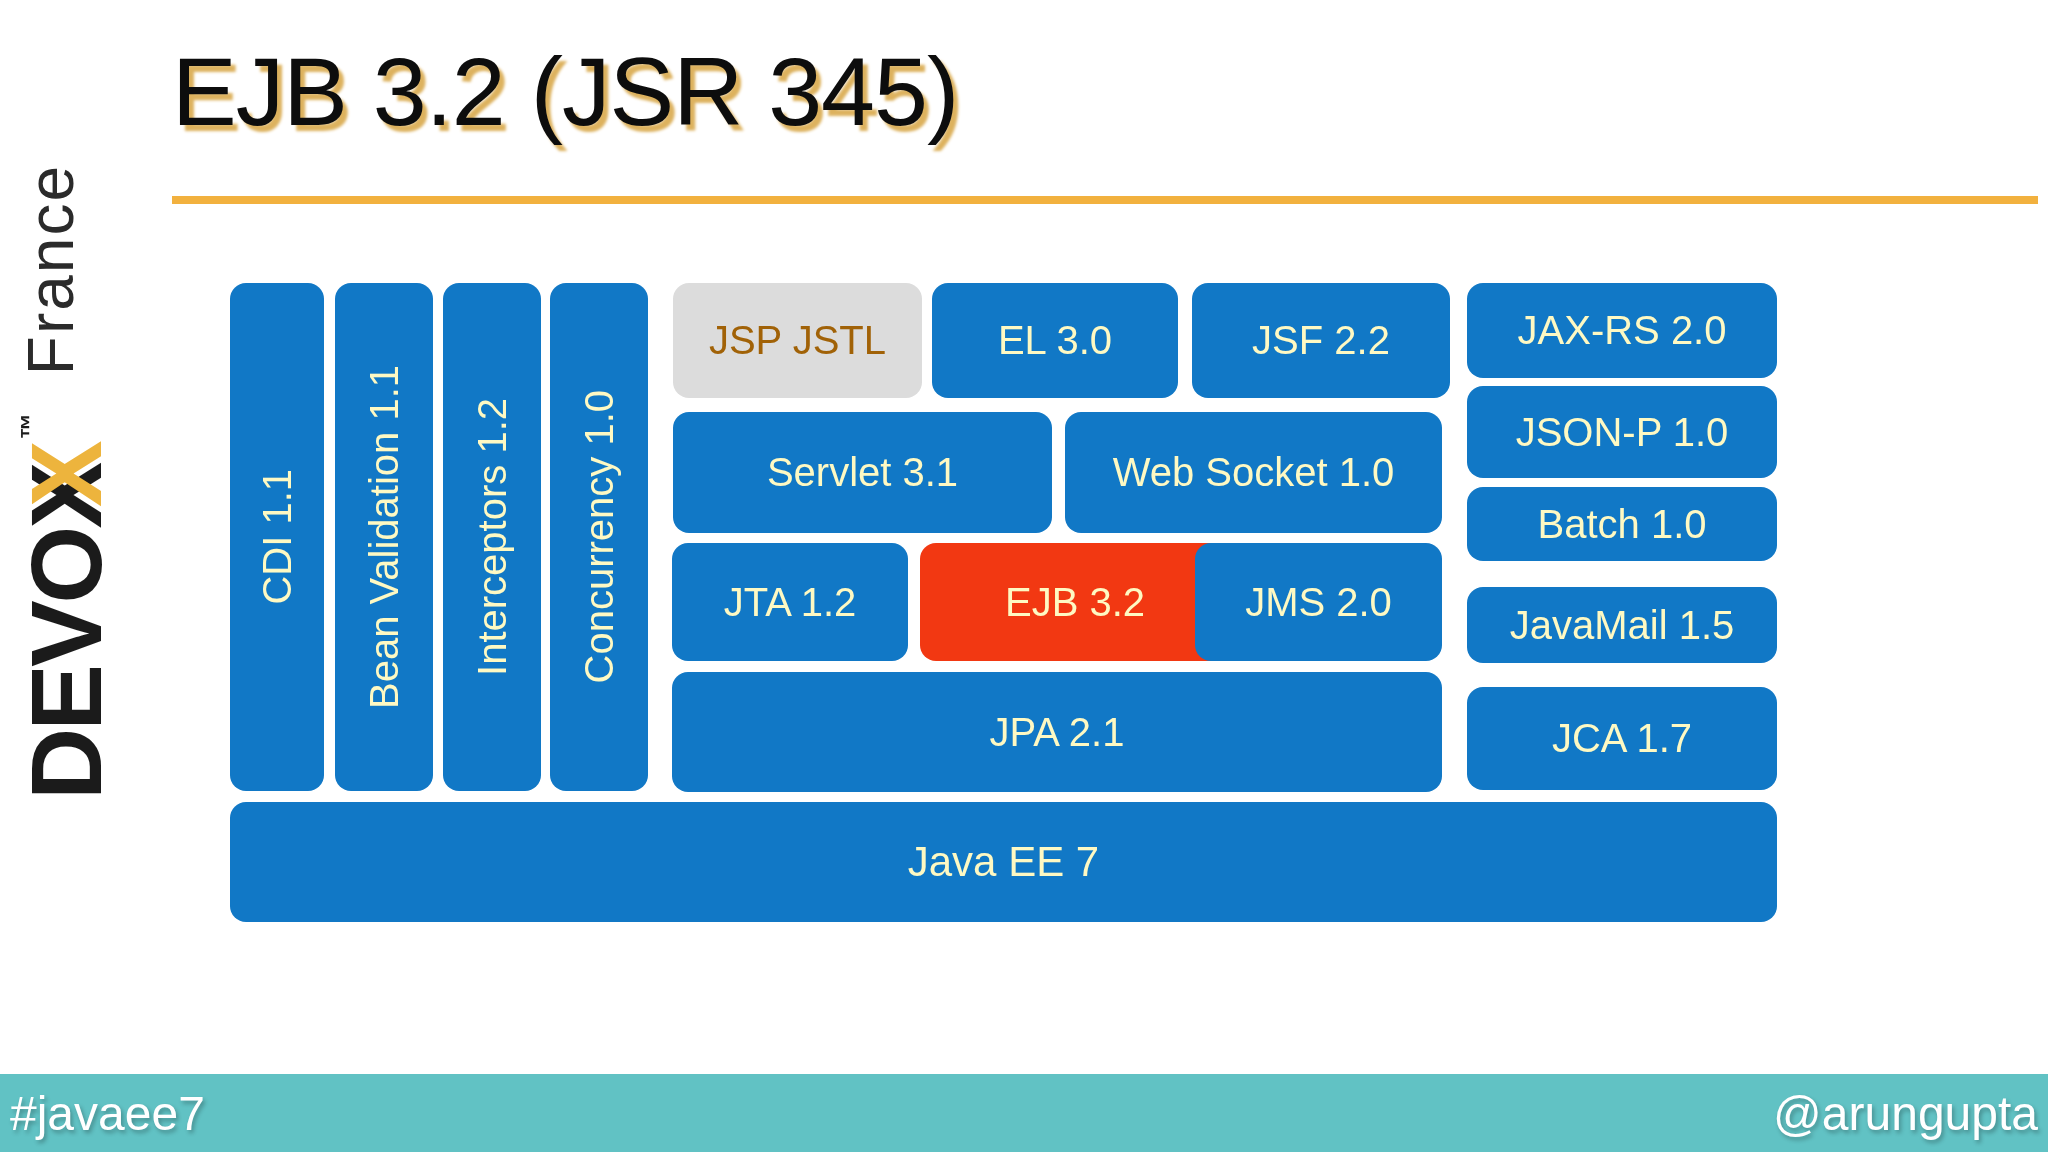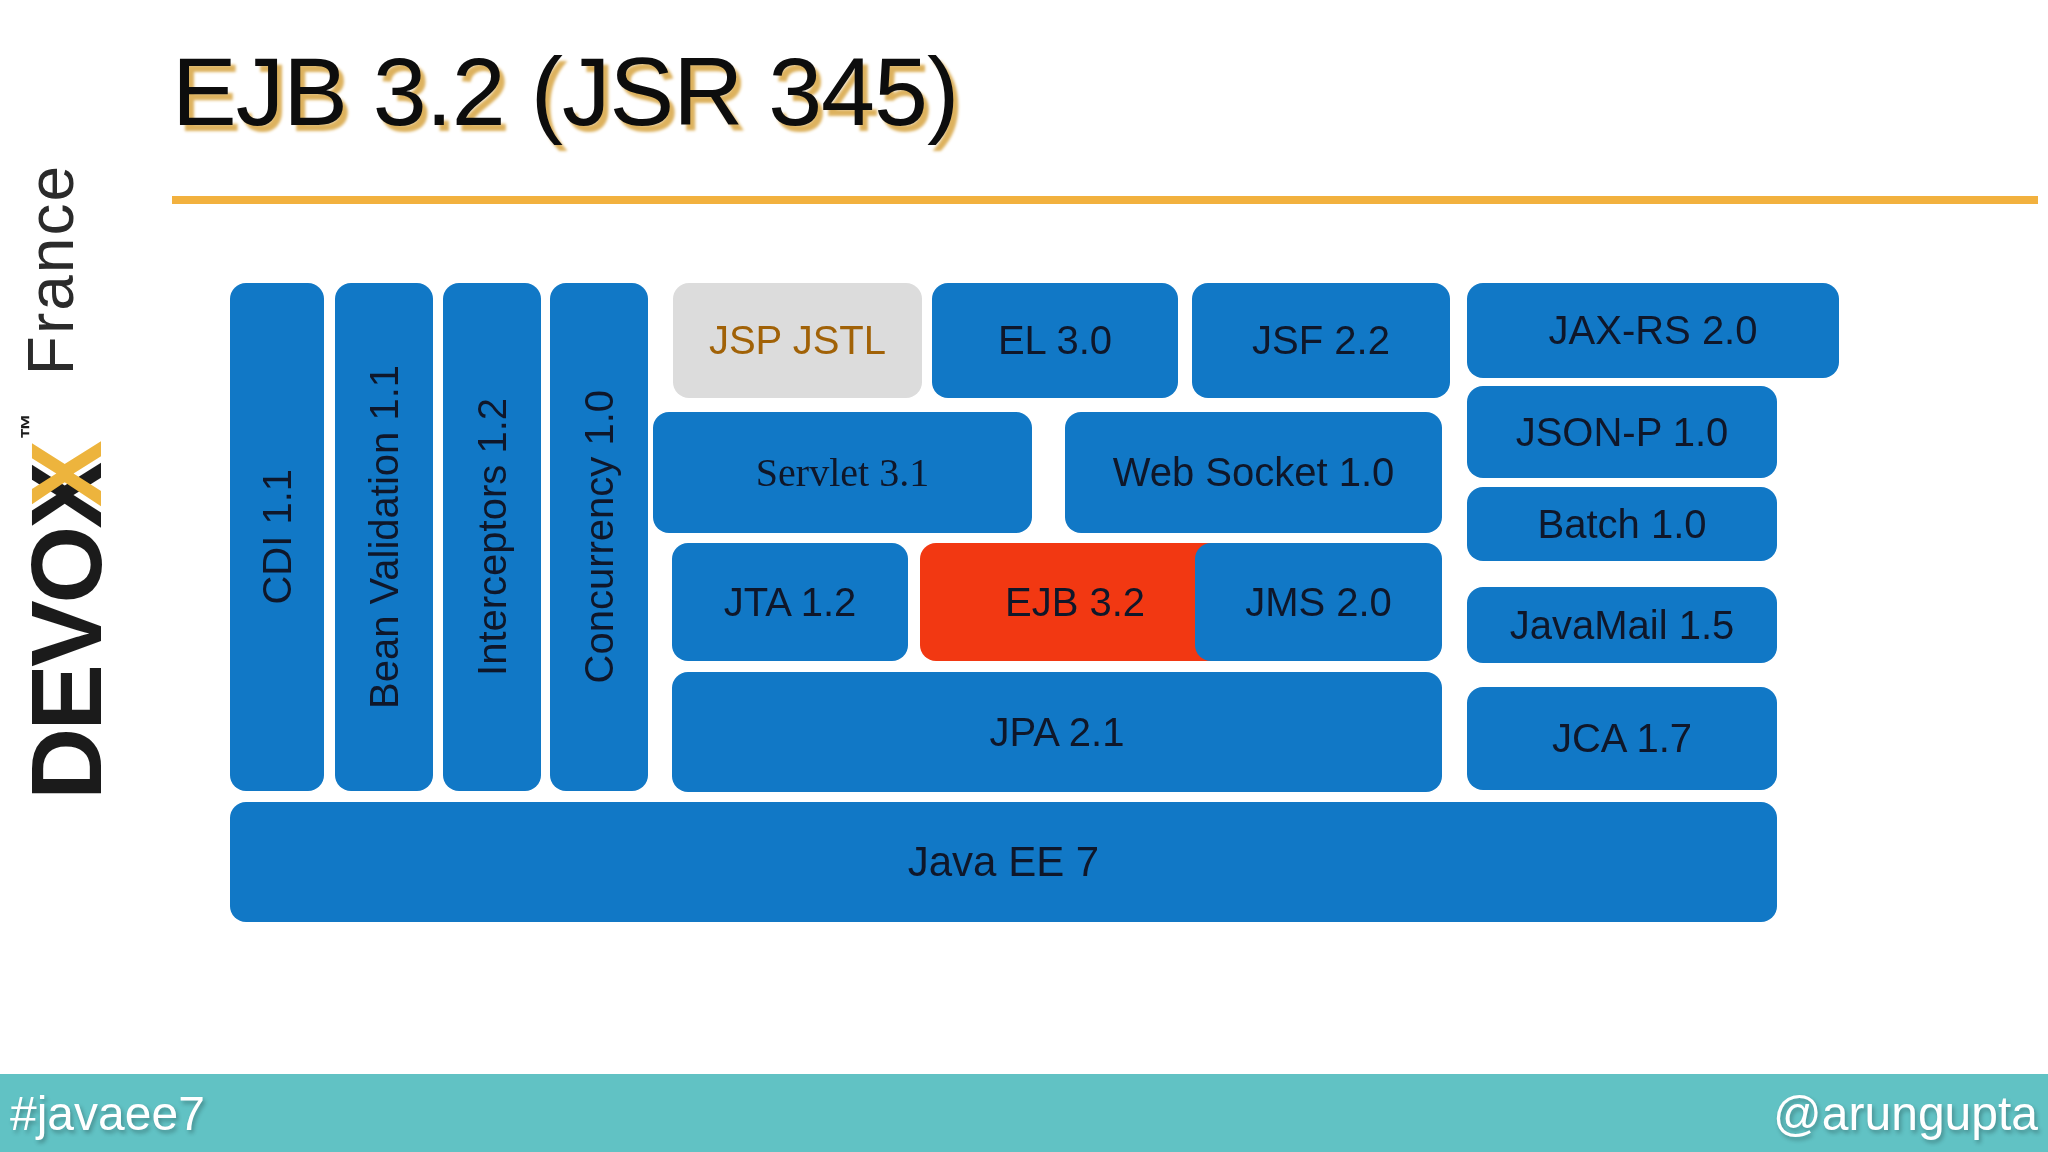--- a/index.html
+++ b/index.html
@@ -52,21 +52,21 @@
     position:absolute;
     left:172px;top:196px;
     width:1866px;height:8px;
     background:#f2b13e;
   }
 
   
   .box{
     position:absolute;
     background:#1178c6;
-    color:#0f172a;
+    color:#fef9c3;
     border-radius:16px;
     display:flex;align-items:center;justify-content:center;
     font-size:40px;
     text-align:center;
   }
   .box.gray{background:#dcdcdc;color:#a16207;}
   .box.red{background:#f23812;}
   .vlabel{
     writing-mode:vertical-rl;
     transform:rotate(180deg);
@@ -76,29 +76,29 @@
   
   .b-cdi  {left:230px;top:283px;width:94px;height:508px;}
   .b-bv   {left:335px;top:283px;width:98px;height:508px;}
   .b-int  {left:443px;top:283px;width:98px;height:508px;}
   .b-conc {left:550px;top:283px;width:98px;height:508px;}
 
   
   .b-jsp     {left:673px;top:283px;width:249px;height:115px;}
   .b-el      {left:932px;top:283px;width:246px;height:115px;}
   .b-jsf     {left:1192px;top:283px;width:258px;height:115px;}
-  .b-servlet {left:653px;top:412px;width:379px;height:121px;font-family:Liberation Serif, serif;}
+  .b-servlet {left:673px;top:412px;width:379px;height:121px;}
   .b-ws      {left:1065px;top:412px;width:377px;height:121px;}
   .b-jta     {left:672px;top:543px;width:236px;height:118px;}
   .b-ejb     {left:920px;top:543px;width:310px;height:118px;}
   .b-jms     {left:1195px;top:543px;width:247px;height:118px;}
   .b-jpa     {left:672px;top:672px;width:770px;height:120px;}
 
   
-  .b-jaxrs   {left:1467px;top:283px;width:372px;height:95px;text-align:center;}
+  .b-jaxrs   {left:1467px;top:283px;width:310px;height:95px;text-align:center;}
   .b-jsonp   {left:1467px;top:386px;width:310px;height:92px;}
   .b-batch   {left:1467px;top:487px;width:310px;height:74px;}
   .b-mail    {left:1467px;top:587px;width:310px;height:76px;}
   .b-jca     {left:1467px;top:687px;width:310px;height:103px;}
 
   
   .b-javaee  {left:230px;top:802px;width:1547px;height:120px;font-size:42px;}
 
   
   .footer{

